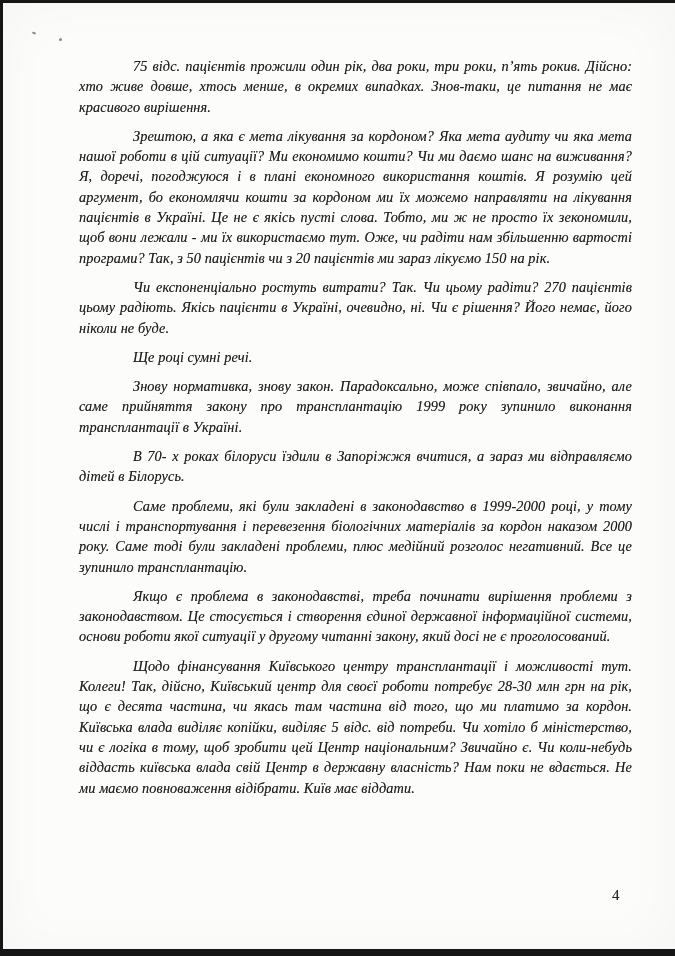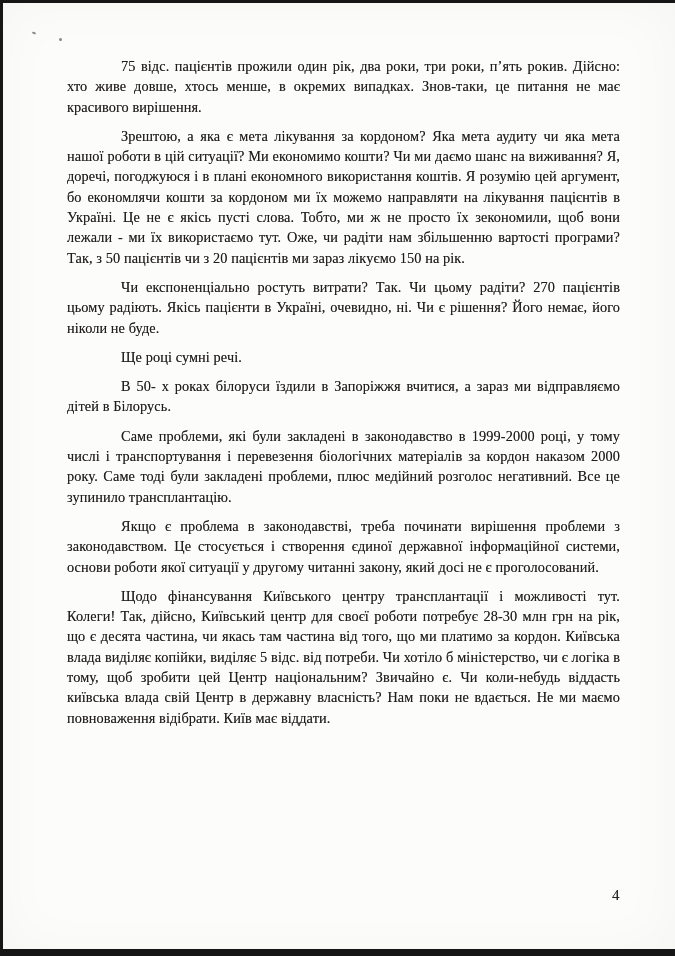--- a/index.html
+++ b/index.html
@@ -27,24 +27,25 @@
     width: 3px; height: 100%;
     background: #161616;
   }
   .scan-edge-bottom {
     position: absolute; bottom: 0; left: 0;
     width: 100%; height: 7px;
     background: #161616;
   }
   .doc-body {
     position: absolute;
-    left: 67px;
+    left: 79px;
     top: 56px;
     width: 553px;
     color: #201d1b;
+    font-style: italic;
   }
   .doc-body p {
     margin: 0 0 9px 0;
     font-size: 14.3px;
     line-height: 20.3px;
     text-align: justify;
     text-indent: 54px;
     letter-spacing: 0.1px;
     text-shadow: 0 0 0.4px rgba(30,28,26,0.55); 
   }
@@ -71,21 +72,22 @@
 <div class="scan-page">
 
   <span class="ink-speck speck-1"></span>
   <span class="ink-speck speck-2"></span>
 
   <div class="doc-body">
     <p>75 відс. пацієнтів прожили один рік, два роки, три роки, п’ять роки­в. Дійсно: хто живе довше, хтось менше, в окремих випадках. Знов-таки, це питання не має красивого вирішення.</p>
     <p>Зрештою, а яка є мета лікування за кордоном? Яка мета аудиту чи яка мета нашої роботи в цій ситуації? Ми економимо кошти? Чи ми даємо шанс на виживання? Я, доречі, погоджуюся і в плані економного використання коштів. Я розумію цей аргумент, бо економлячи кошти за кордоном ми їх можемо направляти на лікування пацієнтів в Україні. Це не є якісь пусті слова. Тобто, ми ж не просто їх зекономили, щоб вони лежали - ми їх використаємо тут. Оже, чи радіти нам збільшенню вартості програми? Так, з 50 пацієнтів чи з 20 пацієнтів ми зараз лікуємо 150 на рік.</p>
     <p>Чи експоненціально ростуть витрати? Так. Чи цьому радіти? 270 пацієнтів цьому радіють. Якісь пацієнти в Україні, очевидно, ні. Чи є рішення? Його немає, його ніколи не буде.</p>
     <p>Ще році сумні речі.</p>
-    <p>В 50- х роках білоруси їздили в Запоріжжя вчитися, а зараз ми відправляємо дітей в Білорусь.</p>
+    <p>Знову нормативка, знову закон. Парадоксально, може співпало, звичайно, але саме прийняття закону про трансплантацію 1999 року зупинило виконання трансплантації в Україні.</p>
+    <p>В 70- х роках білоруси їздили в Запоріжжя вчитися, а зараз ми відправляємо дітей в Білорусь.</p>
     <p>Саме проблеми, які були закладені в законодавство в 1999-2000 році, у тому числі і транспортування і перевезення біологічних матеріалів за кордон наказом 2000 року. Саме тоді були закладені проблеми, плюс медійний розголос негативний. Все це зупинило трансплантацію.</p>
     <p>Якщо є проблема в законодавстві, треба починати вирішення проблеми з законодавством. Це стосується і створення єдиної державної інформаційної системи, основи роботи якої ситуації у другому читанні закону, який досі не є проголосований.</p>
     <p>Щодо фінансування Київського центру трансплантації і можливості тут. Колеги! Так, дійсно, Київський центр для своєї роботи потребує 28-30 млн грн на рік, що є десята частина, чи якась там частина від того, що ми платимо за кордон. Київська влада виділяє копійки, виділяє 5 відс. від потреби. Чи хотіло б міністерство, чи є логіка в тому, щоб зробити цей Центр національним? Звичайно є. Чи коли-небудь віддасть київська влада свій Центр в державну власність? Нам поки не вдається. Не ми маємо повноваження відібрати. Київ має віддати.</p>
   </div>
 
   <div class="page-number">4</div>
 
   <div class="scan-edge-top"></div>
   <div class="scan-edge-left"></div>
   <div class="scan-edge-bottom"></div>

